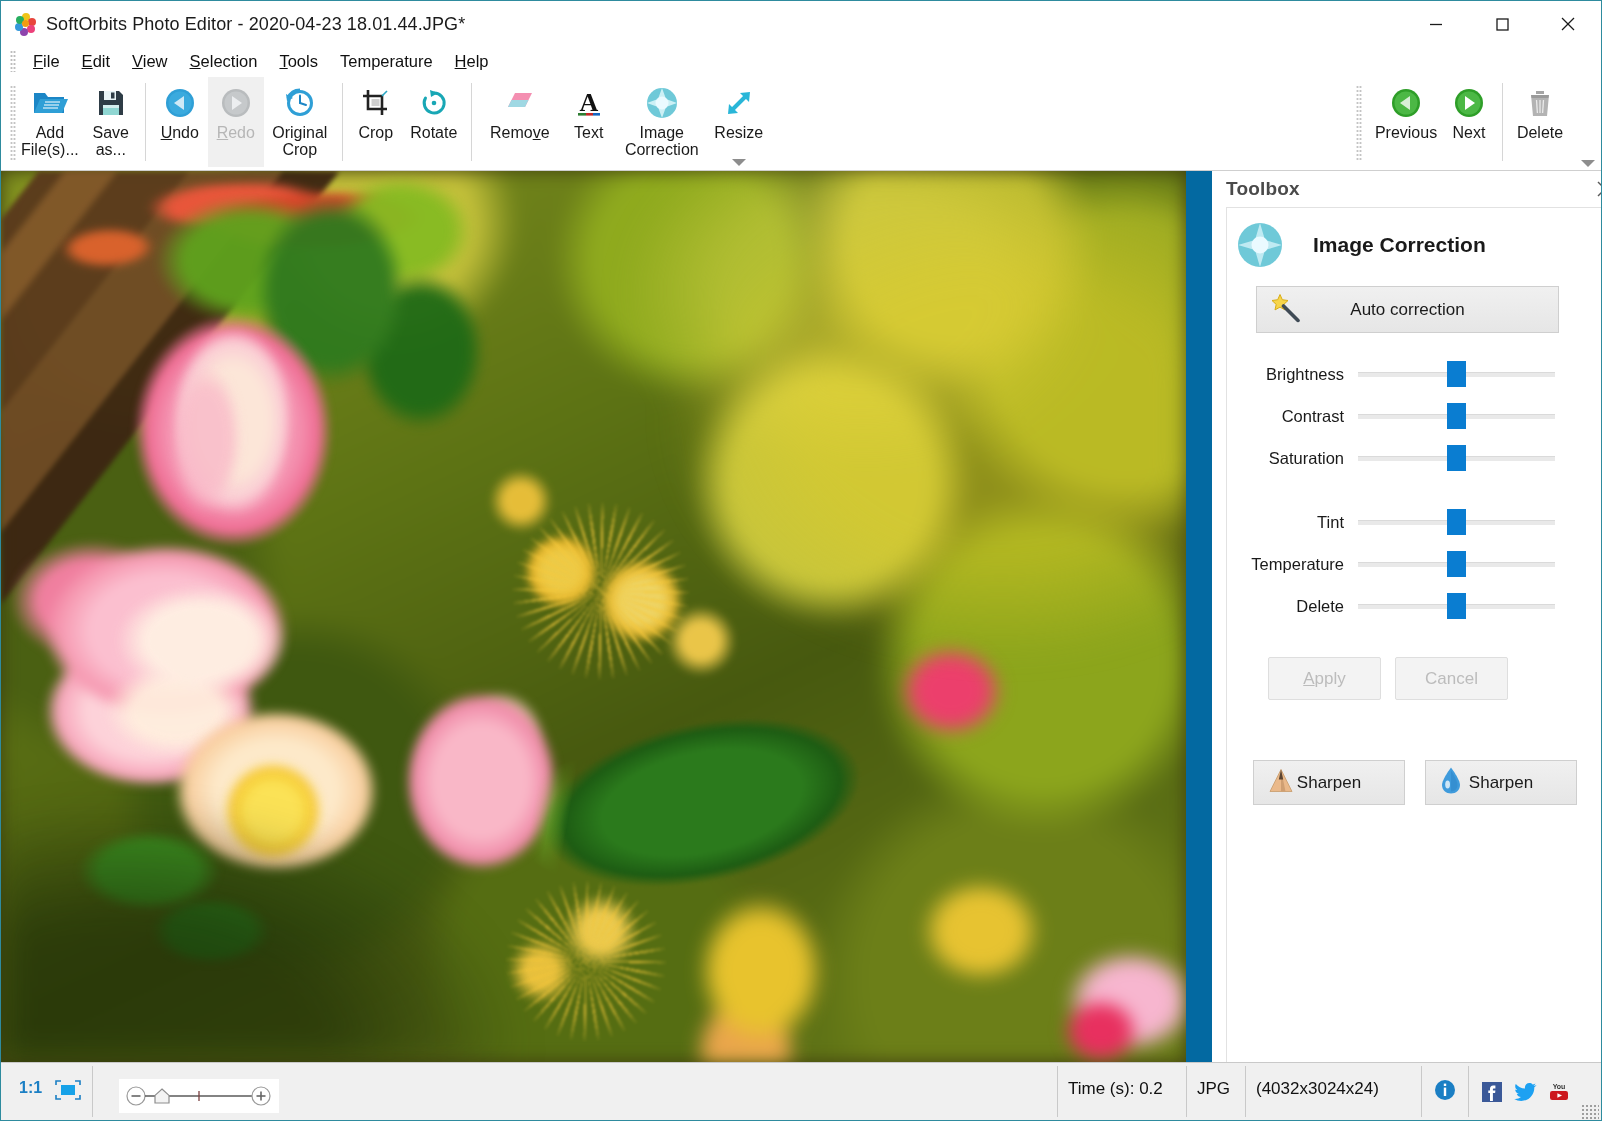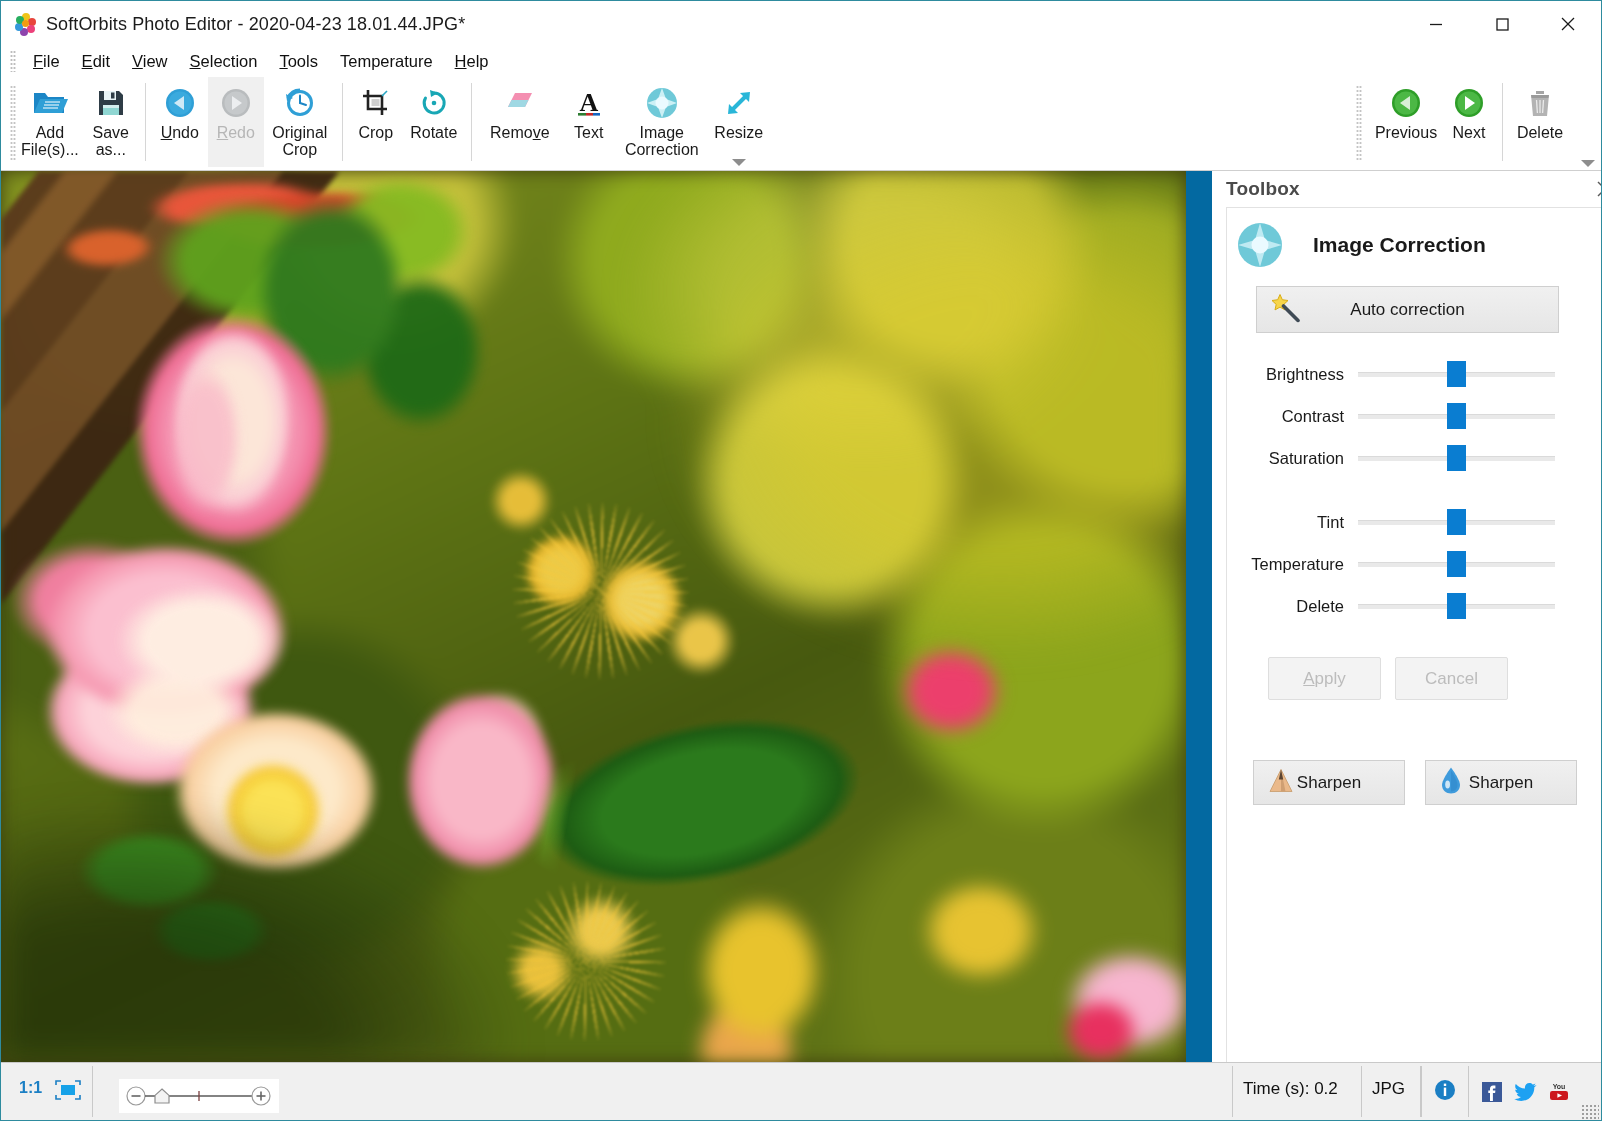--- a/index.html
+++ b/index.html
@@ -739,20 +739,23 @@
 
     <div class="sb-div"></div>
     <div class="sb-cell" id="sb-time">
       <span class="sb-text">Time (s): 0.2</span>
     </div>
     <div class="sb-div"></div>
     <div class="sb-cell" id="sb-format">
       <span class="sb-text">JPG</span>
     </div>
     <div class="sb-div"></div>
+    <div class="sb-cell" id="sb-dims">
+      <span class="sb-text">(4032x3024x24)</span>
+    </div>
     <div class="sb-div"></div>
     <div class="sb-cell" id="sb-info">
       <span>
         <svg width="22" height="22" viewBox="0 0 22 22">
           <circle cx="11" cy="11" r="10" fill="#1b7fc4"></circle>
           <rect x="9.8" y="4.6" width="2.4" height="2.4" fill="#fff"></rect>
           <rect x="9.8" y="8.6" width="2.4" height="8.4" fill="#fff"></rect>
         </svg>
       </span>
     </div>

